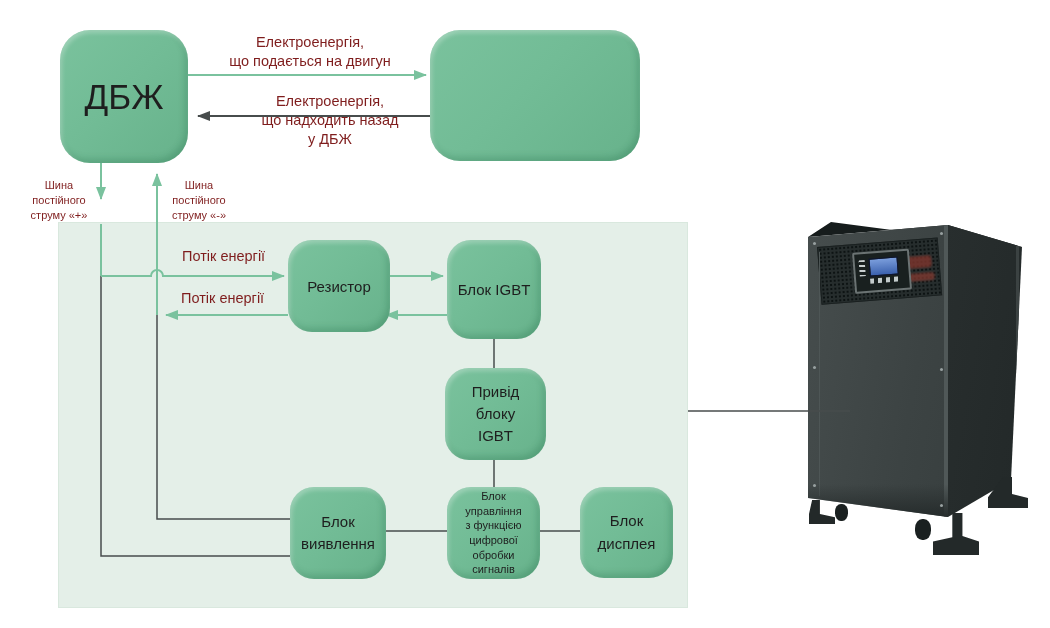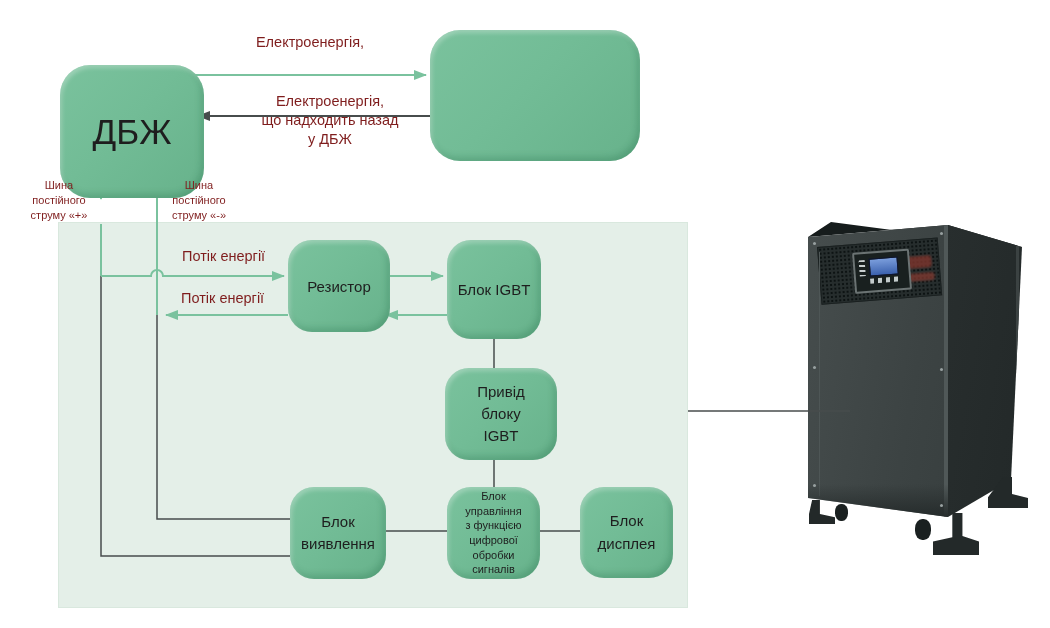--- a/index.html
+++ b/index.html
@@ -15,27 +15,27 @@
   
   .overlay{position:absolute;left:0;top:0;width:1050px;height:628px;pointer-events:none;}
   
   .gbox{
     position:absolute;background:linear-gradient(135deg,#7ac29d 0%,#72bc96 45%,#67b28b 100%);
     border-radius:24px;display:flex;flex-direction:column;align-items:center;justify-content:center;
     text-align:center;box-shadow:inset 2px 3px 4px rgba(255,255,255,.28), inset -3px -4px 6px rgba(20,90,55,.22);
   }
   .gbox.big{border-radius:30px;}
   .gbox span{display:block;}
-  .box-ups{left:60px;top:30px;width:144px;height:133px;font-size:35px;margin-top:35px;}
+  .box-ups{left:60px;top:30px;width:128px;height:133px;font-size:35px;}
   .box-load{left:430px;top:30px;width:210px;height:131px;}
   .box-load .title{font-size:27px;line-height:1.2;}
   .box-load .sub{font-size:16px;font-weight:bold;line-height:1.2;margin-top:2px;}
   .box-resistor{left:288px;top:240px;width:102px;height:92px;font-size:15px;}
   .box-igbt{left:447px;top:240px;width:94px;height:99px;font-size:15px;}
-  .box-driver{left:445px;top:368px;width:112px;height:92px;font-size:15px;line-height:1.45;align-items:center;}
+  .box-driver{left:445px;top:368px;width:101px;height:92px;font-size:15px;line-height:1.45;align-items:center;}
   .box-control{left:447px;top:487px;width:93px;height:92px;font-size:11px;line-height:1.32;}
   .box-detection{left:290px;top:487px;width:96px;height:92px;font-size:15px;line-height:1.5;}
   .box-display{left:580px;top:487px;width:93px;height:91px;font-size:15px;line-height:1.5;}
   
   .lbl{position:absolute;color:#7f1d1d;}
   .lbl span{display:block;}
   .lbl-to-load{left:205px;top:33px;width:210px;text-align:center;font-size:14.5px;line-height:1.3;}
   .lbl-from-load{left:240px;top:92px;width:180px;text-align:center;font-size:14.5px;line-height:1.32;}
   .lbl-bus{font-size:11px;line-height:1.35;text-align:center;width:78px;margin-top:8px;}
   .lbl-bus-plus{left:20px;top:170px;}
@@ -195,20 +195,21 @@
     <span>сигналів</span>
   </div>
 
   <div class="gbox box-display">
     <span>Блок</span>
     <span>дисплея</span>
   </div>
 
   <div class="lbl lbl-to-load">
     <span>Електроенергія,</span>
+    <span>що подається на двигун</span>
   </div>
 
   <div class="lbl lbl-from-load">
     <span>Електроенергія,</span>
     <span>що надходить назад</span>
     <span>у ДБЖ</span>
   </div>
 
   <div class="lbl lbl-bus lbl-bus-plus">
     <span>Шина</span>

